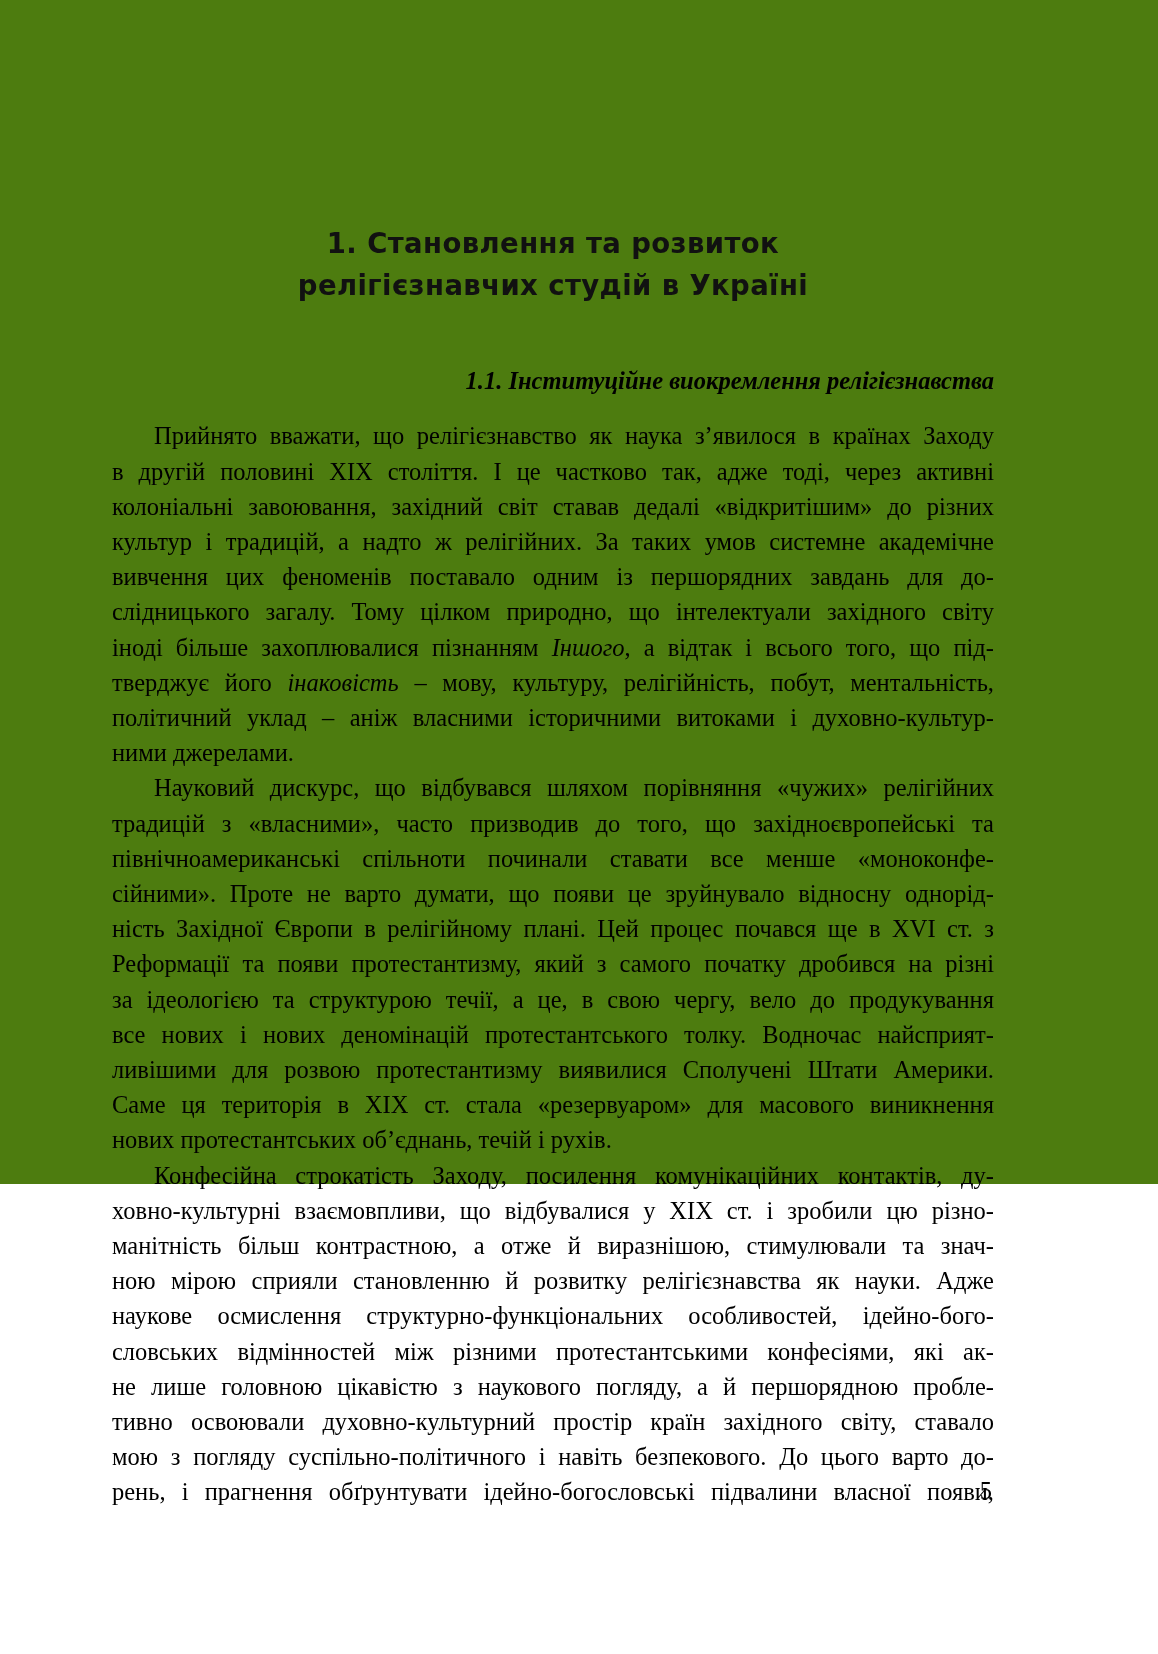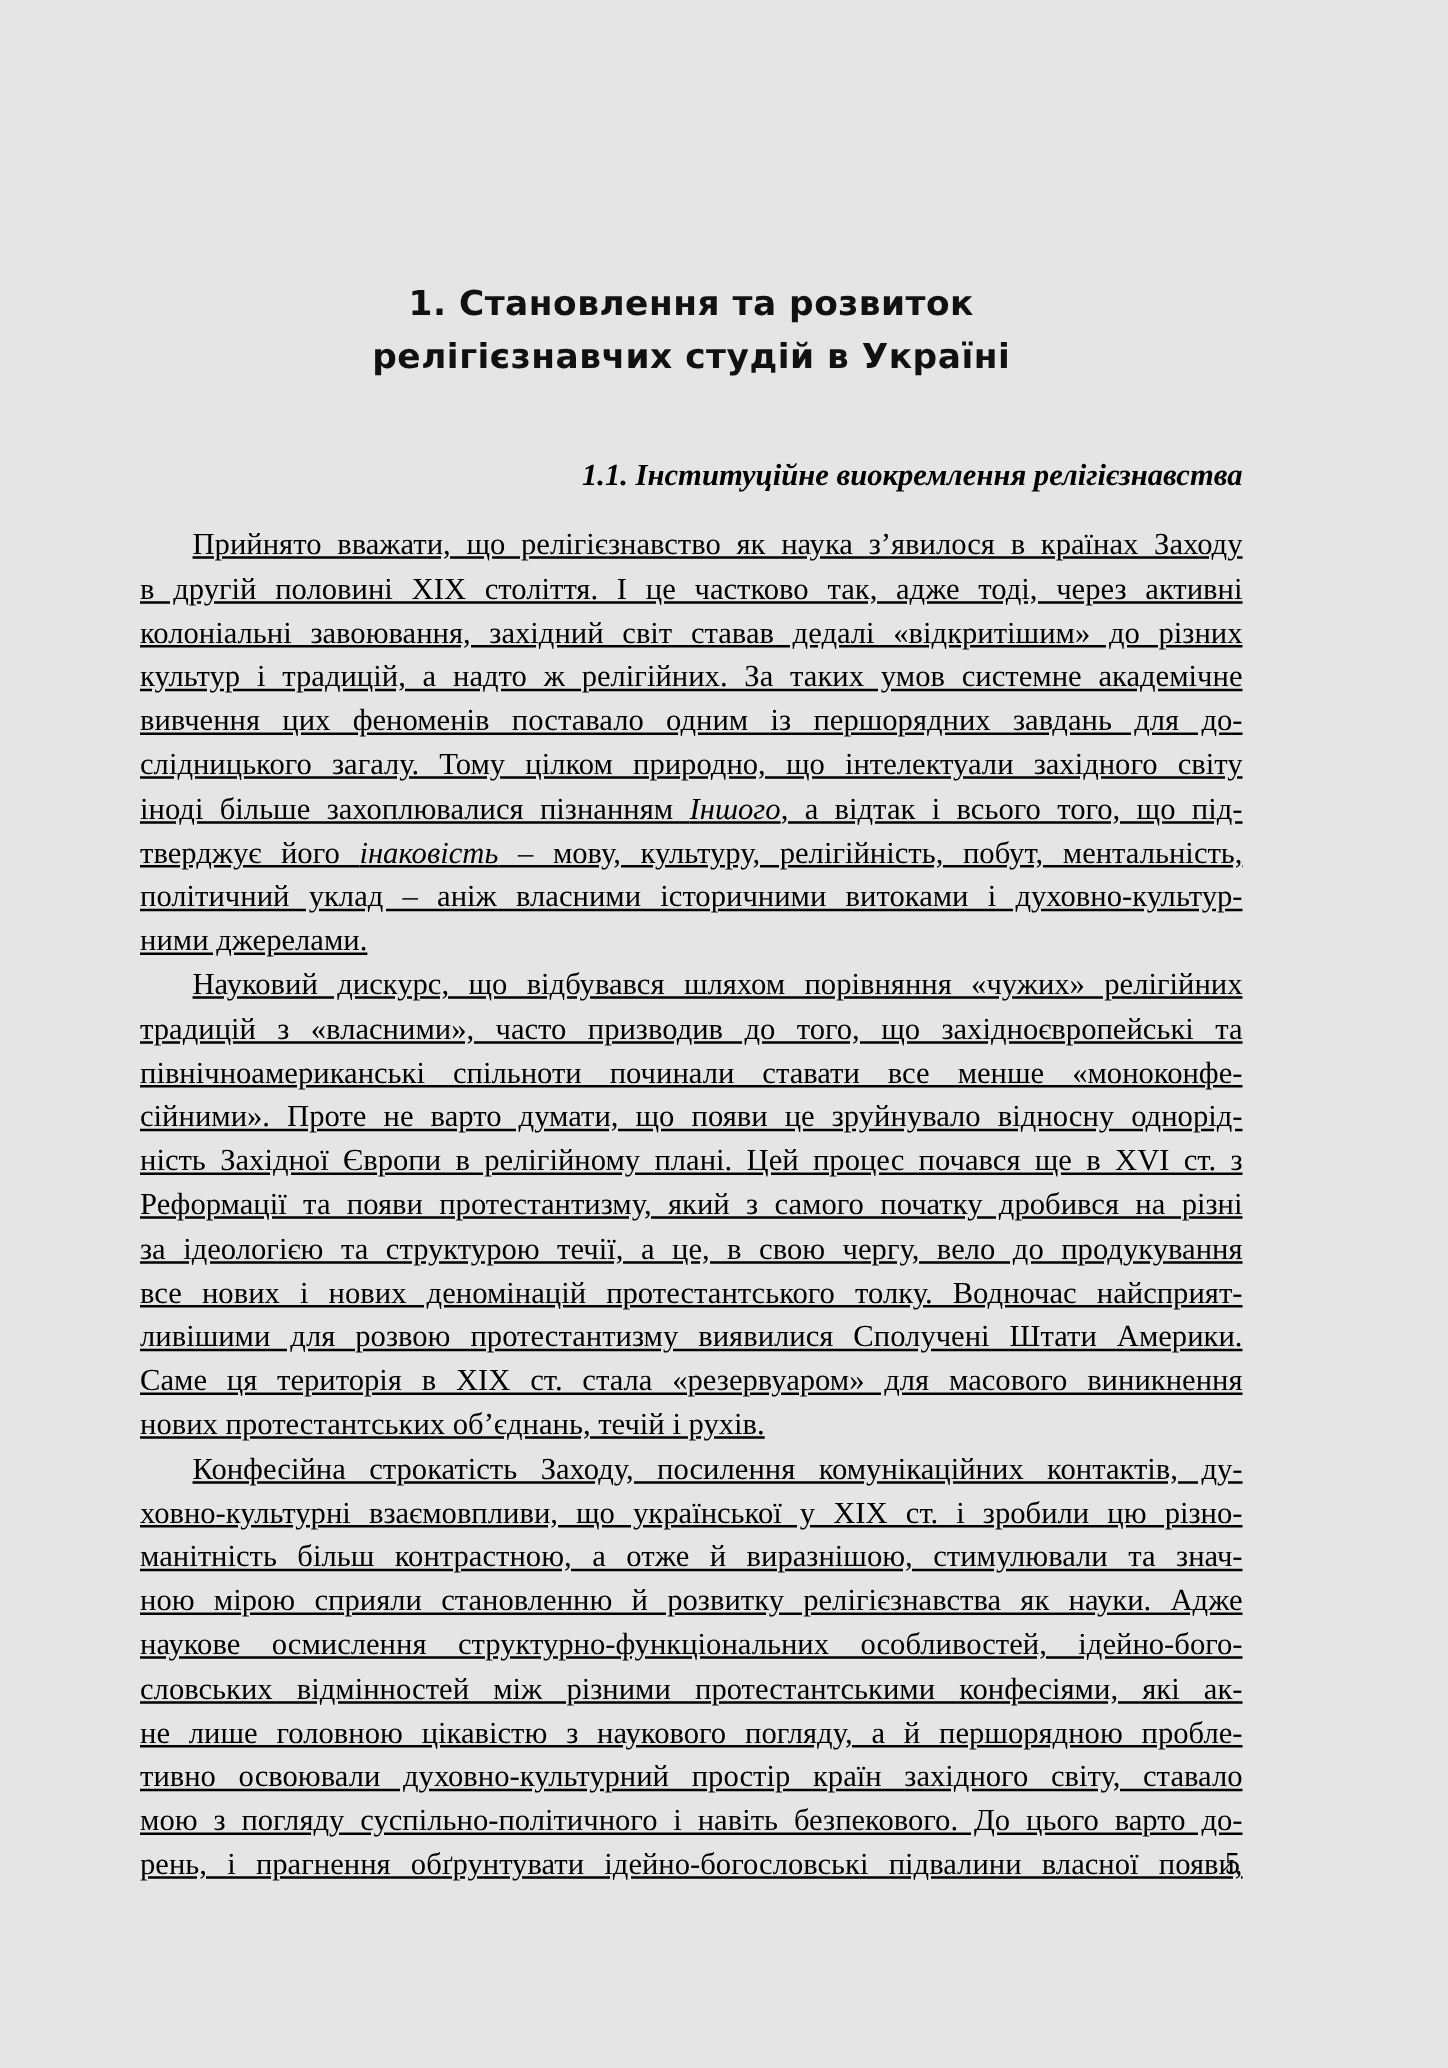--- a/index.html
+++ b/index.html
@@ -13,22 +13,22 @@
     position: relative;
     font-family: "Liberation Serif", "DejaVu Serif", serif;
     color: #000000;
     overflow: hidden;
   }
 
   .page {
     position: absolute;
     left: 0; top: 0;
     width: 1158px;
-    height: 1654px;
-    background: #e5e5e5;
+    height: 1184px;
+    background: #4d7c0f;
   }
 
   
   .content {
     position: absolute;
     left: 112px;
     top: 0;
     width: 882px;
   }
 
@@ -56,21 +56,20 @@
   }
   .section-subtitle .line { display: block; white-space: pre; }
 
   
   .body-text {
     margin-top: 3px;
     font-size: 24.5px;
     line-height: 35.2px;
     text-align: justify;
     color: #000;
-    text-decoration: underline;
   }
   .para {
     margin: 0;
     text-indent: 0;
   }
   
   .ln {
     display: block;
     white-space: pre;
     text-align: justify;
@@ -134,21 +133,21 @@
         <span class="ln">Реформації та появи протестантизму, який з самого початку дробився на різні</span>
         <span class="ln">за ідеологією та структурою течії, а це, в свою чергу, вело до продукування</span>
         <span class="ln">все нових і нових деномінацій протестантського толку. Водночас найсприят-</span>
         <span class="ln">ливішими для розвою протестантизму виявилися Сполучені Штати Америки.</span>
         <span class="ln">Саме ця територія в XIX ст. стала «резервуаром» для масового виникнення</span>
         <span class="ln last">нових протестантських об’єднань, течій і рухів.</span>
       </p>
 
       <p class="para">
         <span class="ln indent">Конфесійна строкатість Заходу, посилення комунікаційних контактів, ду-</span>
-        <span class="ln">ховно-культурні взаємовпливи, що української у XIX ст. і зробили цю різно-</span>
+        <span class="ln">ховно-культурні взаємовпливи, що відбувалися у XIX ст. і зробили цю різно-</span>
         <span class="ln">манітність більш контрастною, а отже й виразнішою, стимулювали та знач-</span>
         <span class="ln">ною мірою сприяли становленню й розвитку релігієзнавства як науки. Адже</span>
         <span class="ln">наукове осмислення структурно-функціональних особливостей, ідейно-бого-</span>
         <span class="ln">словських відмінностей між різними протестантськими конфесіями, які ак-</span>
         <span class="ln">не лише головною цікавістю з наукового погляду, а й першорядною пробле-</span>
         <span class="ln">тивно освоювали духовно-культурний простір країн західного світу, ставало</span>
         <span class="ln">мою з погляду суспільно-політичного і навіть безпекового. До цього варто до-</span>
         <span class="ln">рень, і прагнення обґрунтувати ідейно-богословські підвалини власної появи,</span>
       </p>
 

